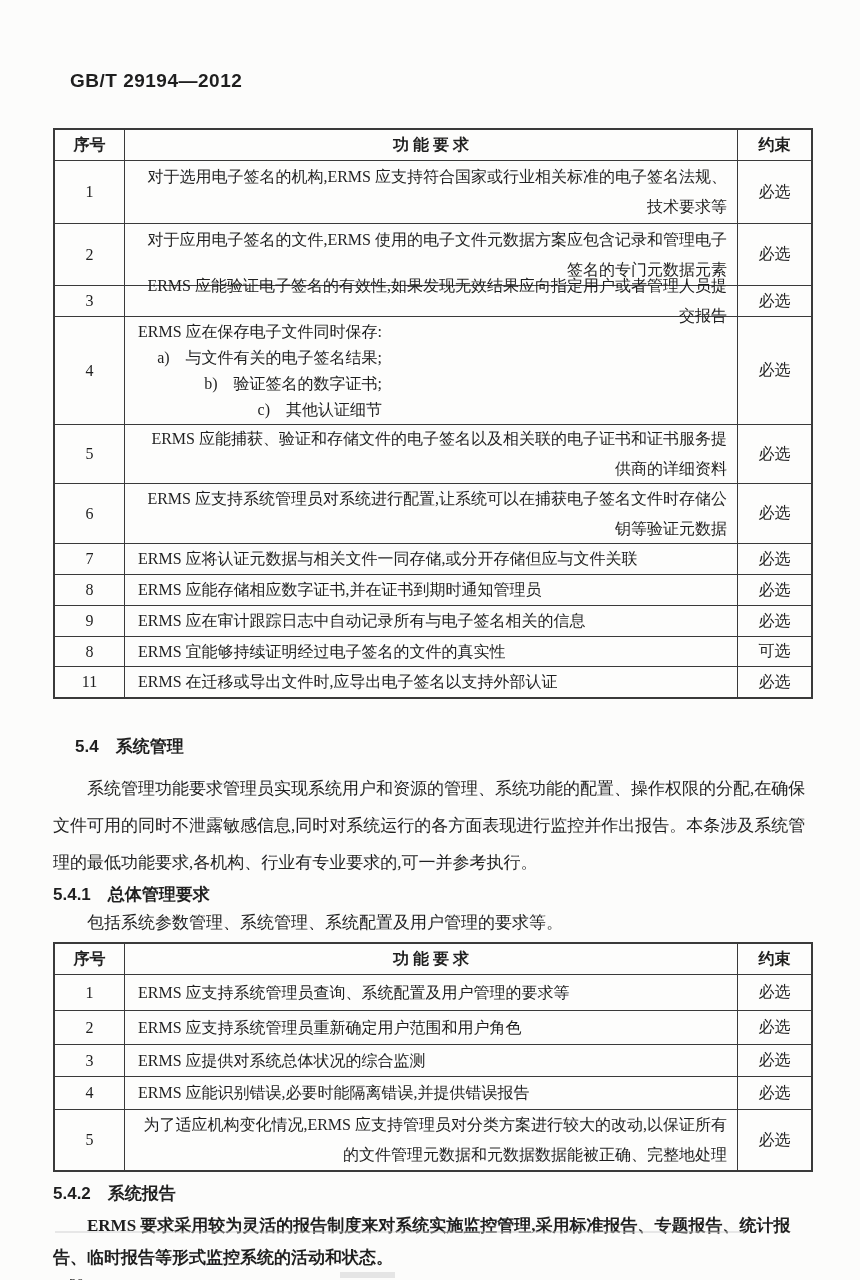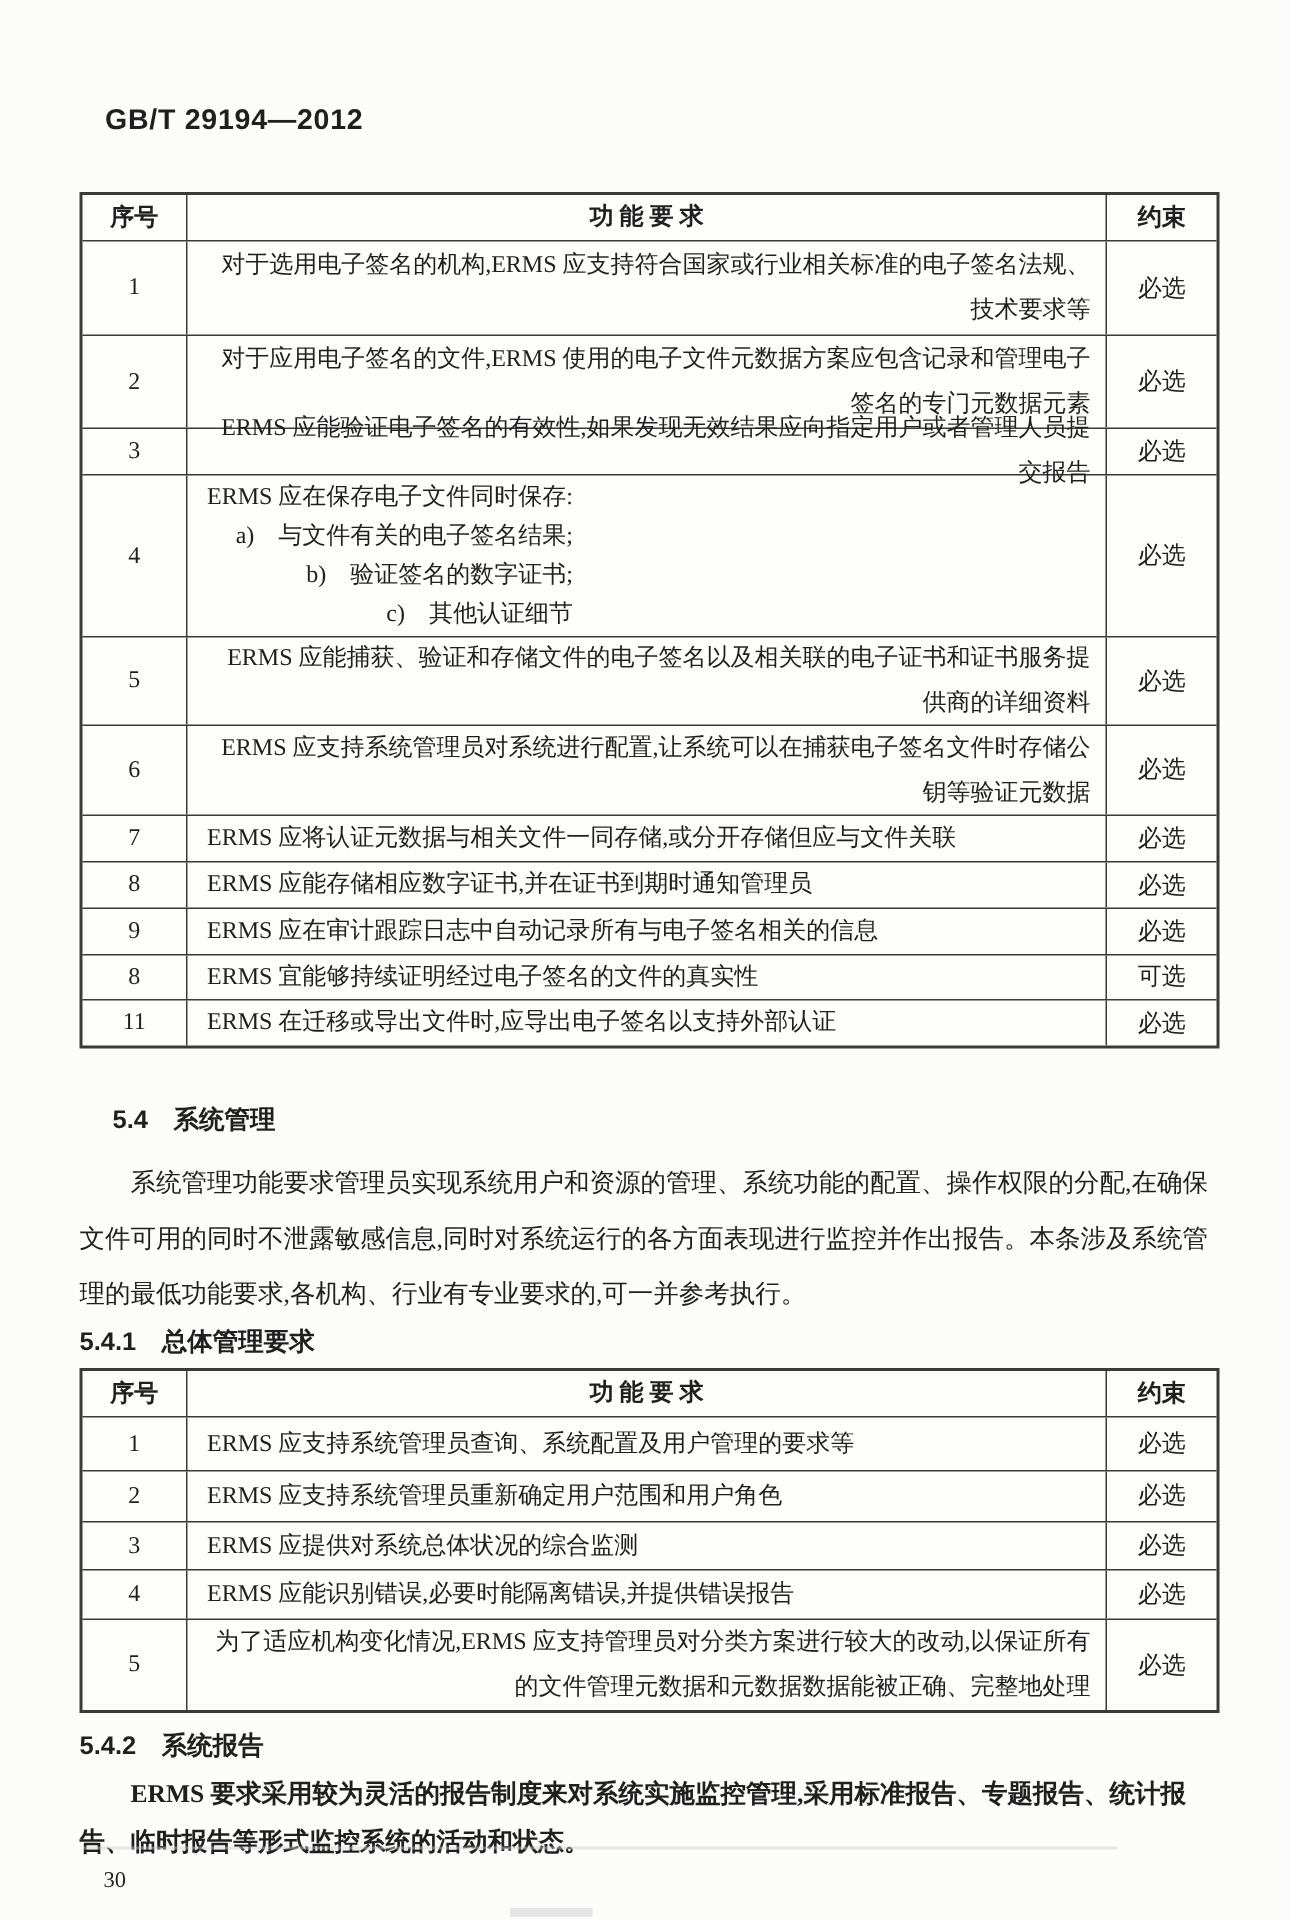--- a/index.html
+++ b/index.html
@@ -126,20 +126,21 @@
       <div class="cell no">11</div>
       <div class="cell req">ERMS 在迁移或导出文件时,应导出电子签名以支持外部认证</div>
       <div class="cell cons">必选</div>
     </div>
   </div>
 
   <div class="sec-h h54">5.4　系统管理</div>
   <div class="para p1">系统管理功能要求管理员实现系统用户和资源的管理、系统功能的配置、操作权限的分配,在确保文件可用的同时不泄露敏感信息,同时对系统运行的各方面表现进行监控并作出报告。本条涉及系统管理的最低功能要求,各机构、行业有专业要求的,可一并参考执行。</div>
 
   <div class="sec-h h541">5.4.1　总体管理要求</div>
+  <div class="para p2">包括系统参数管理、系统管理、系统配置及用户管理的要求等。</div>
 
   <div class="dtable tbl2">
     <div class="trow thead rh31">
       <div class="cell no">序号</div>
       <div class="cell req">功 能 要 求</div>
       <div class="cell cons">约束</div>
     </div>
     <div class="trow rh35">
       <div class="cell no">1</div>
       <div class="cell req">ERMS 应支持系统管理员查询、系统配置及用户管理的要求等</div>

